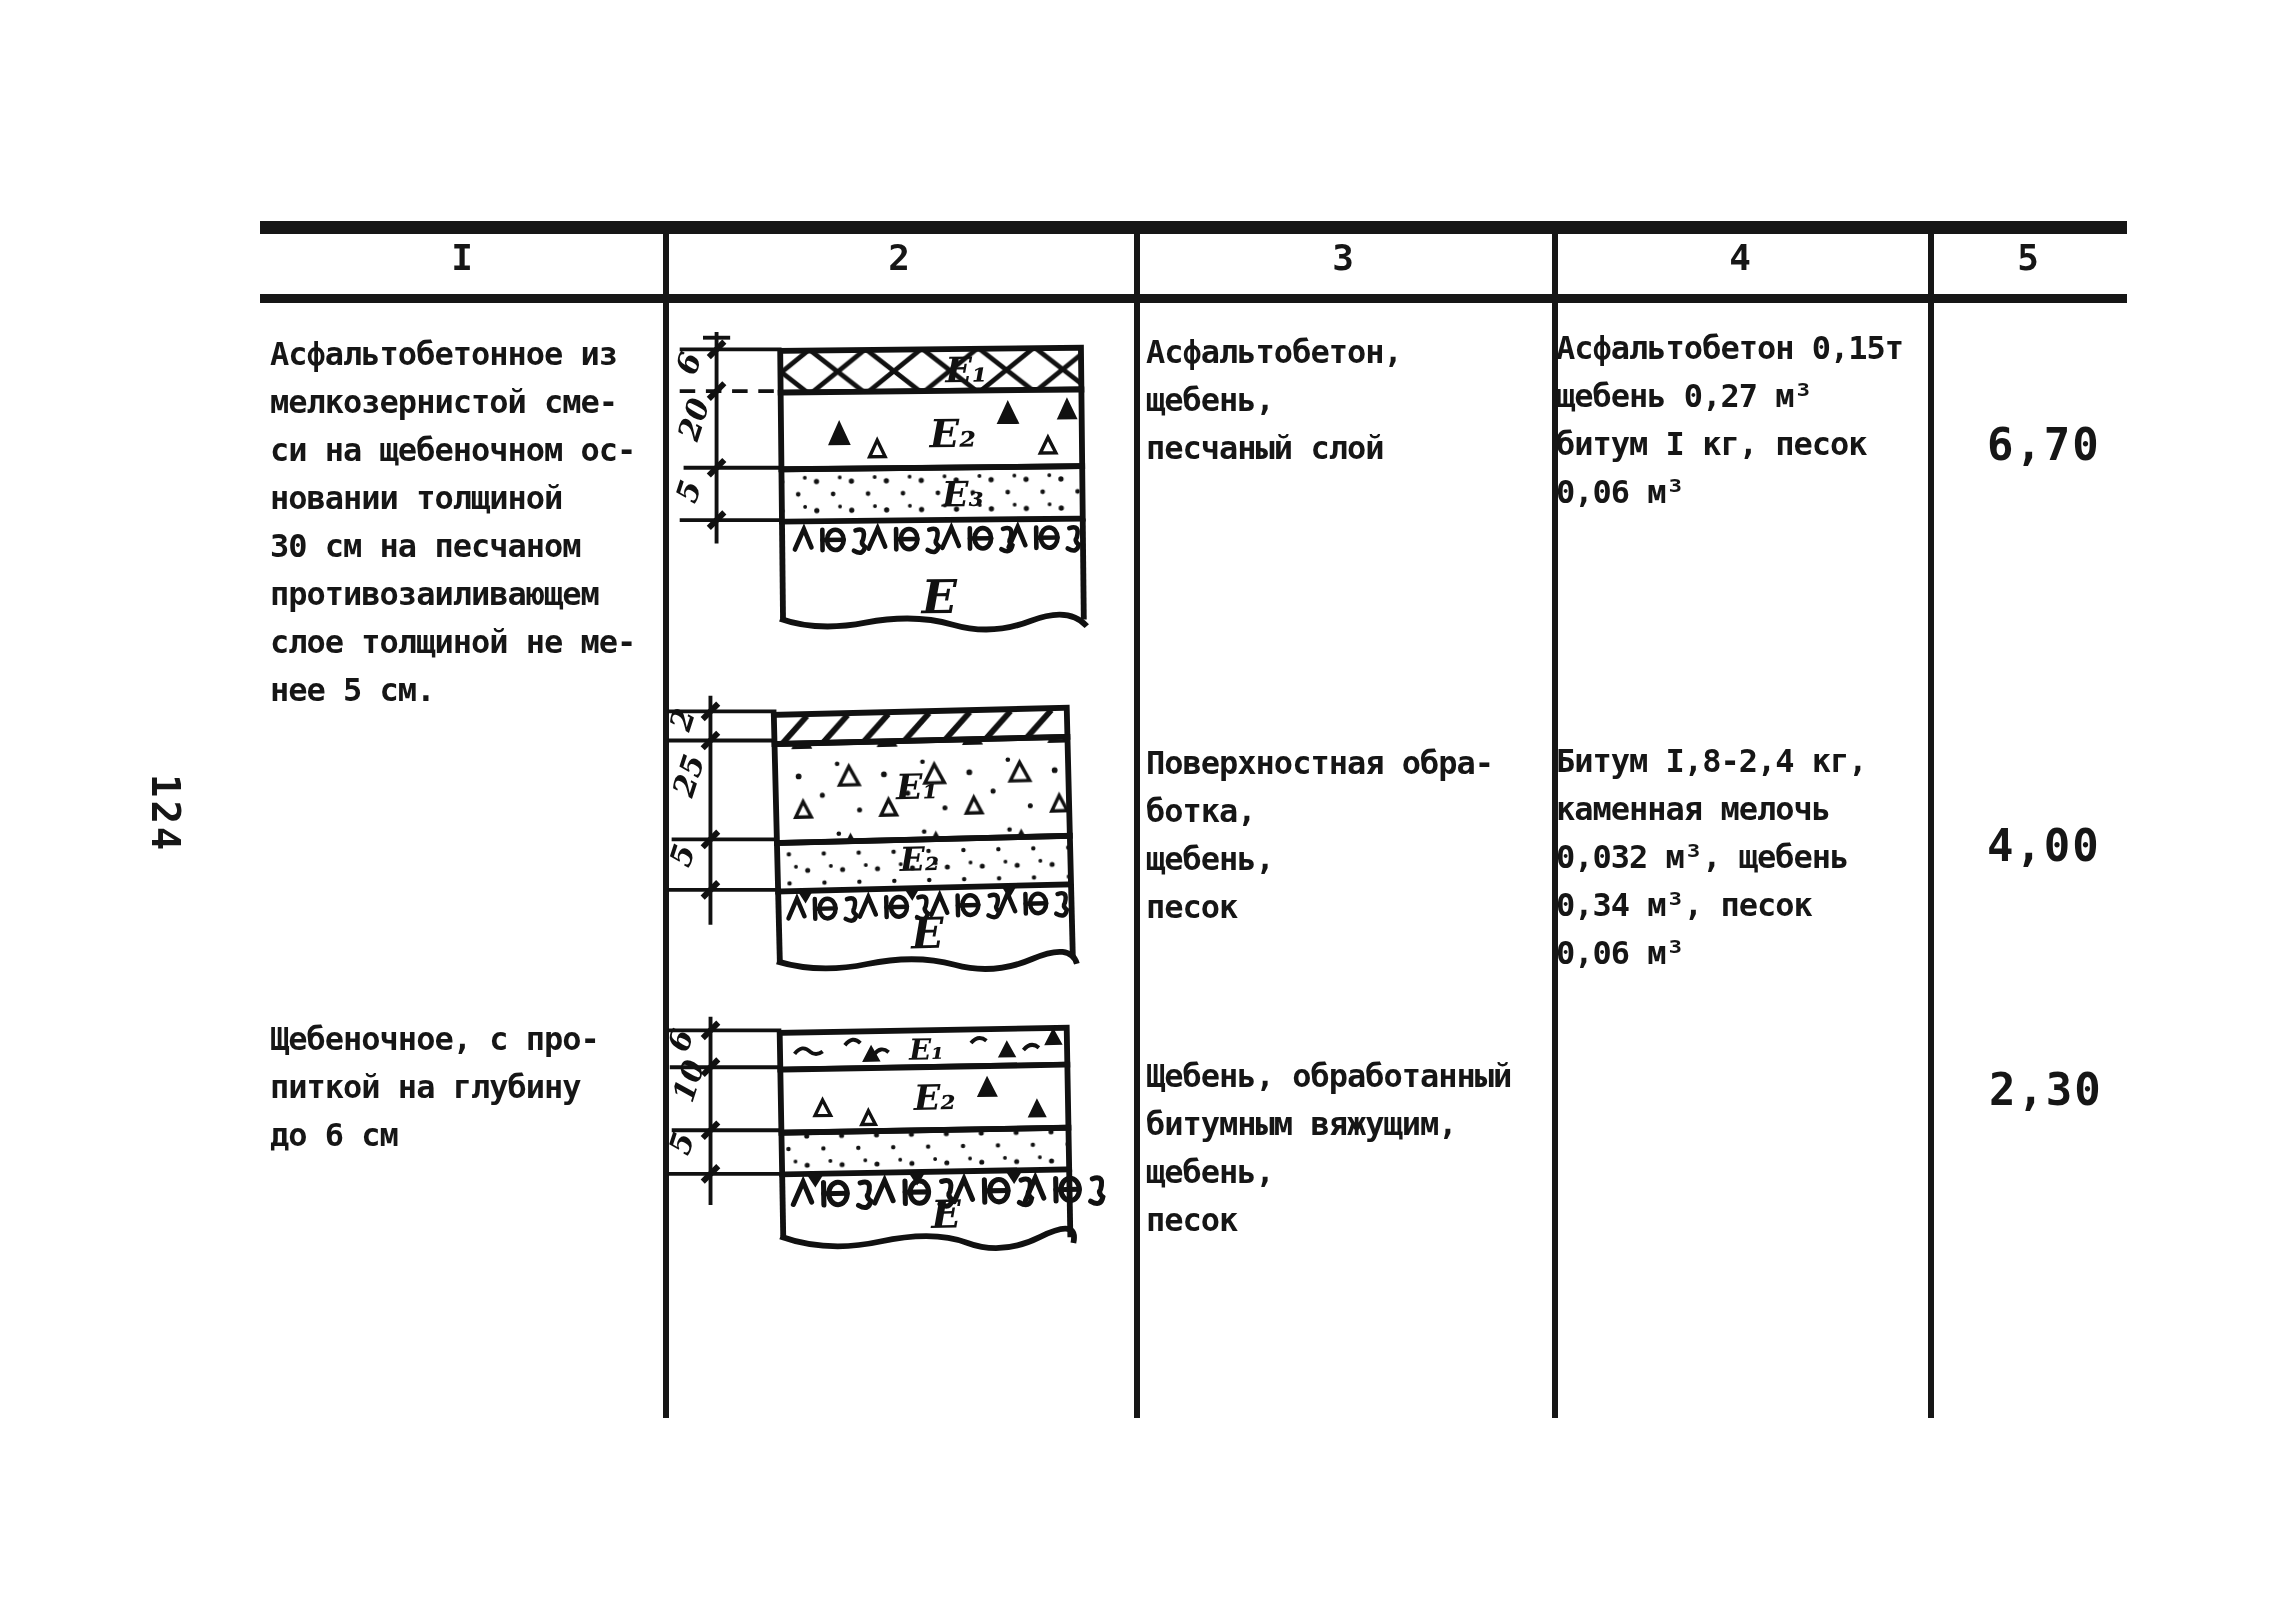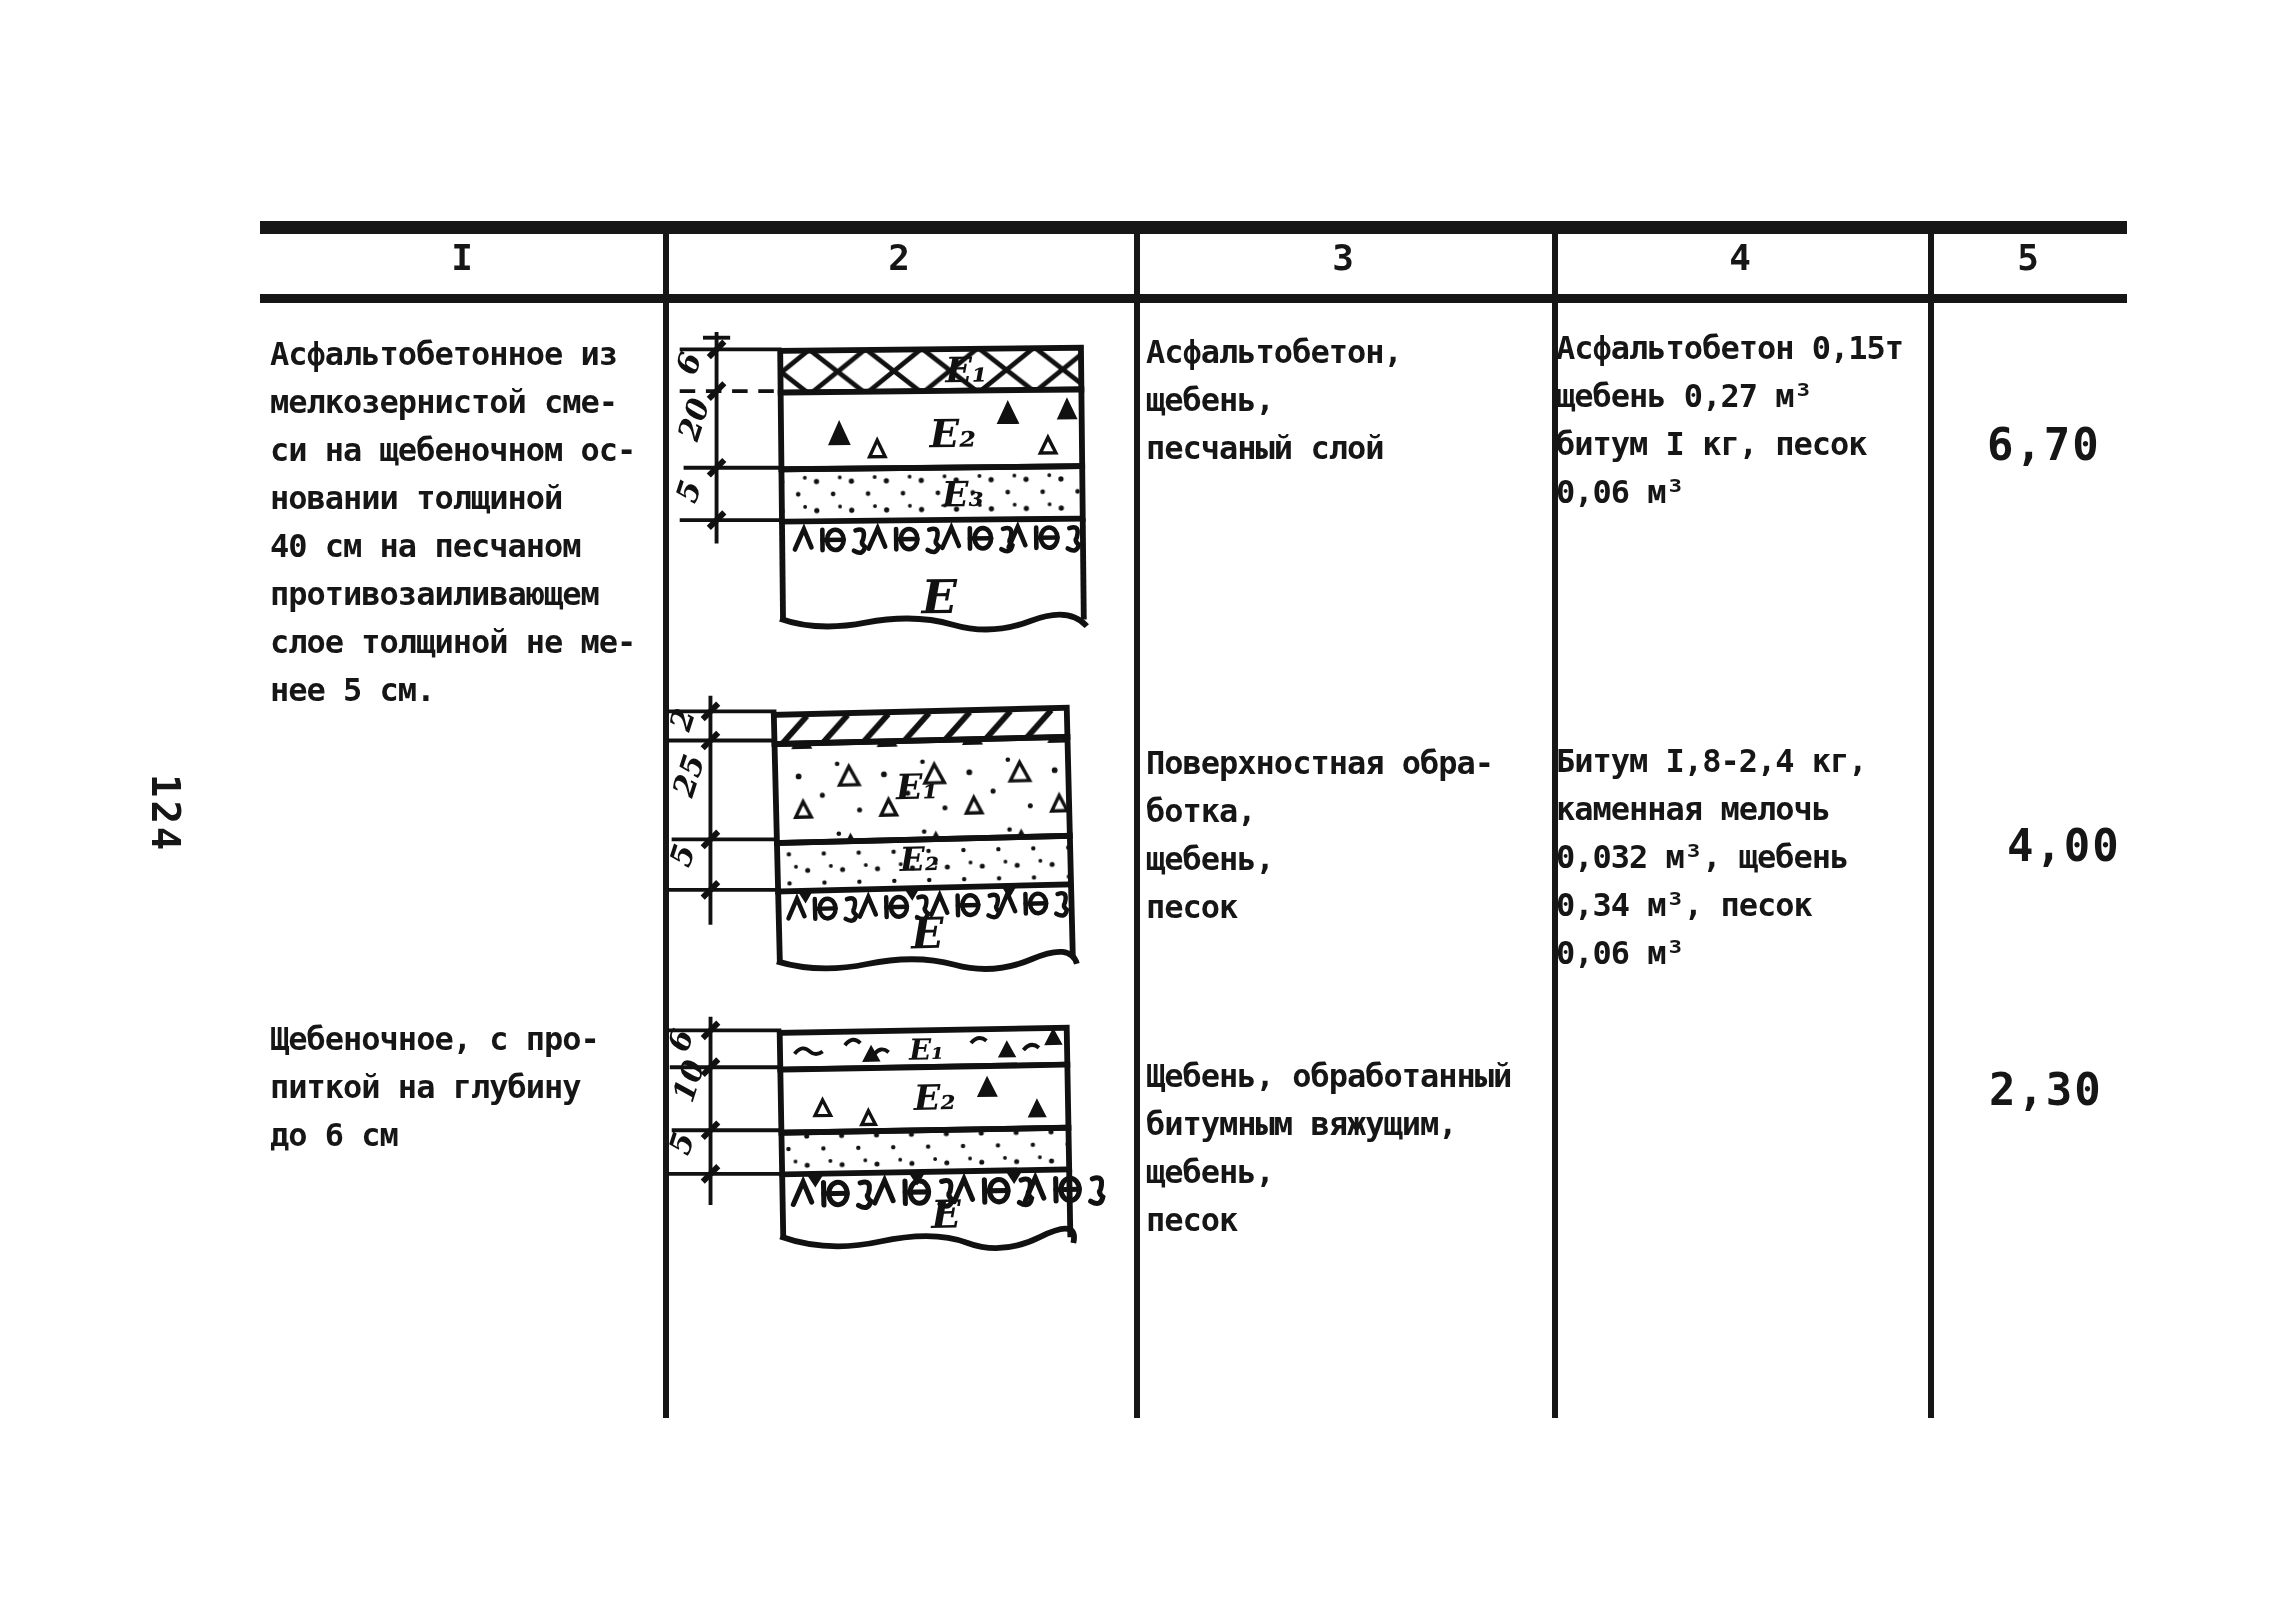--- a/index.html
+++ b/index.html
@@ -32,21 +32,21 @@
   <div class="hdr" style="left:462px;top:237px;">I</div>
   <div class="hdr" style="left:899px;top:237px;">2</div>
   <div class="hdr" style="left:1343px;top:237px;">3</div>
   <div class="hdr" style="left:1740px;top:237px;">4</div>
   <div class="hdr" style="left:2028px;top:237px;">5</div>
 
   <div class="txt" style="left:270px;top:330px;width:402px;">Асфальтобетонное из
 мелкозернистой сме-
 си на щебеночном ос-
 новании толщиной
-40 см на песчаном
+30 см на песчаном
 противозаиливающем
 слое толщиной не ме-
 нее 5 см.</div>
   <div class="txt" style="left:1146px;top:328px;width:408px;">Асфальтобетон,
 щебень,
 песчаный слой</div>
   <div class="txt" style="left:1556px;top:324px;width:380px;">Асфальтобетон 0,15т
 щебень 0,27 м³
 битум I кг, песок
 0,06 м³</div>
@@ -54,21 +54,21 @@
 
   <div class="txt" style="left:1146px;top:739px;width:408px;">Поверхностная обра-
 ботка,
 щебень,
 песок</div>
   <div class="txt" style="left:1556px;top:737px;width:380px;">Битум I,8-2,4 кг,
 каменная мелочь
 0,032 м³, щебень
 0,34 м³, песок
 0,06 м³</div>
-  <div class="val" style="left:1987px;top:820px;margin-left:20px;">4,00</div>
+  <div class="val" style="left:1987px;top:820px;">4,00</div>
 
   <div class="txt" style="left:270px;top:1015px;width:402px;">Щебеночное, с про-
 питкой на глубину
 до 6 см</div>
   <div class="txt" style="left:1146px;top:1052px;width:408px;">Щебень, обработанный
 битумным вяжущим,
 щебень,
 песок</div>
   <div class="val" style="left:1989px;top:1064px;">2,30</div>
 

